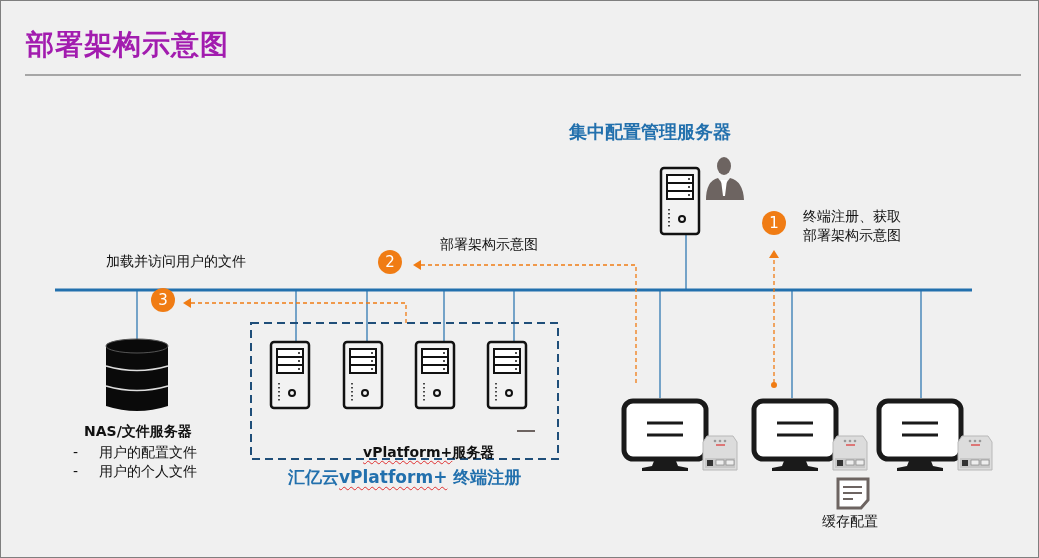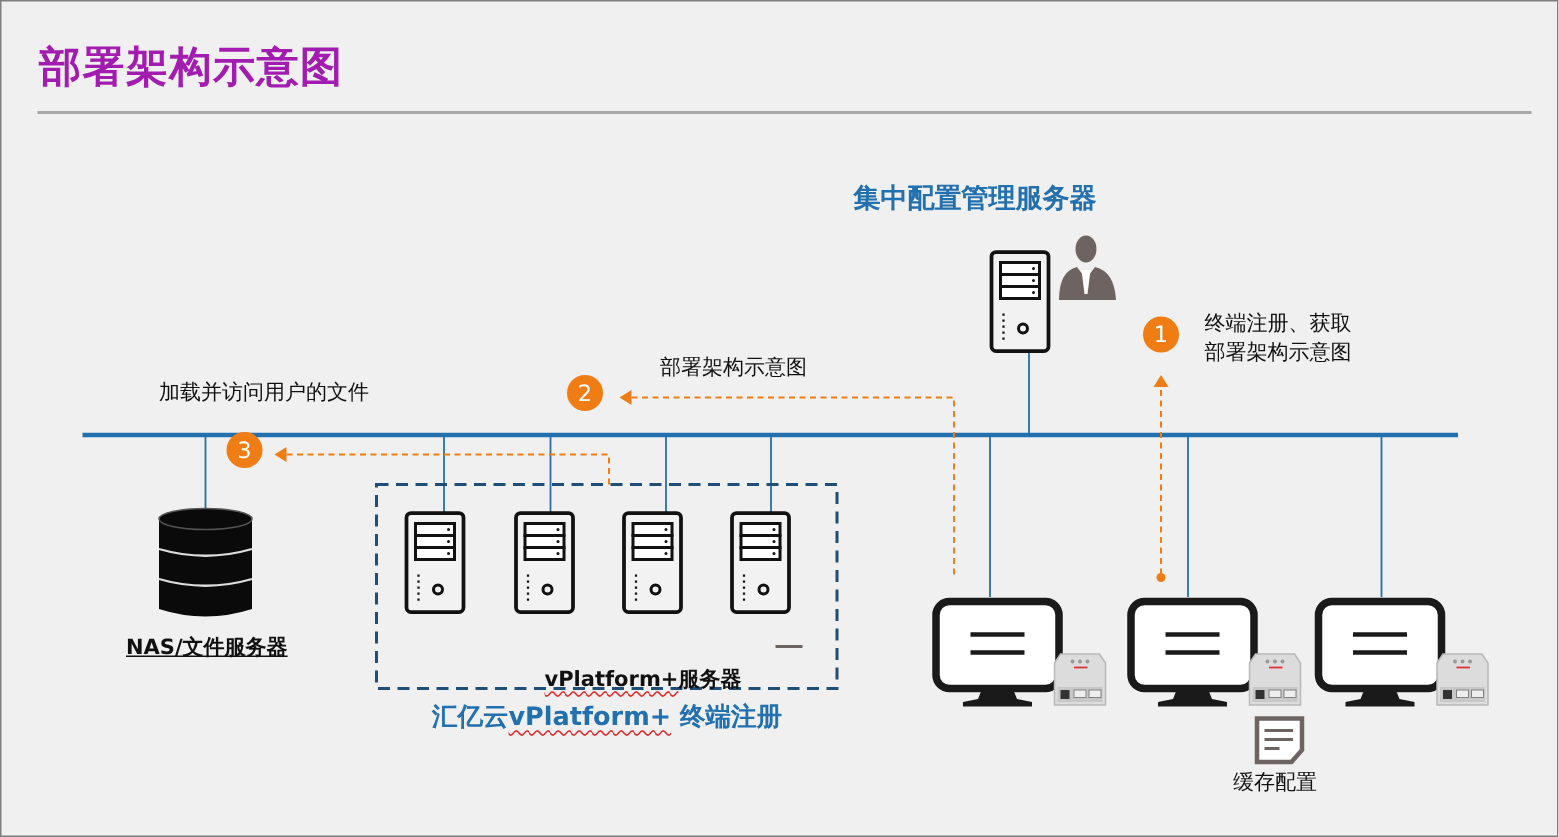--- a/index.html
+++ b/index.html
@@ -127,20 +127,22 @@
 <div class="badge" style="left:378px;top:250px;">2</div>
 <div class="badge" style="left:151px;top:288px;">3</div>
 
 <div class="lbl" style="left:803px;top:208px;line-height:19px;font-family:Liberation Mono, monospace;">
   <div>终端注册、获取</div>
   <div>部署架构示意图</div>
 </div>
 <div class="lbl" style="left:440px;top:236px;">部署架构示意图</div>
 <div class="lbl" style="left:106px;top:253px;">加载并访问用户的文件</div>
 
-<div class="lbl" style="left:84px;top:423px;font-weight:bold;text-decoration:underline;">NAS/文件服务器</div>
+<div class="lbl" style="left:84px;top:423px;font-weight:bold;">NAS/文件服务器</div>
 <div class="nas-list">
+  <div class="row"><span>-</span><span>用户的配置文件</span></div>
+  <div class="row"><span>-</span><span>用户的个人文件</span></div>
 </div>
 
 <div class="lbl" style="left:363px;top:444px;font-weight:bold;"><b class="squiggle">vPlatform+</b><span>服务器</span></div>
 <div class="blue-bold" style="left:288px;top:466px;font-size:17px;"><span>汇亿云</span><span class="squiggle">vPlatform+</span><span> 终端注册</span></div>
 
 <div class="lbl" style="left:822px;top:513px;text-align:center;">缓存配置</div>
 
 </body></html>

